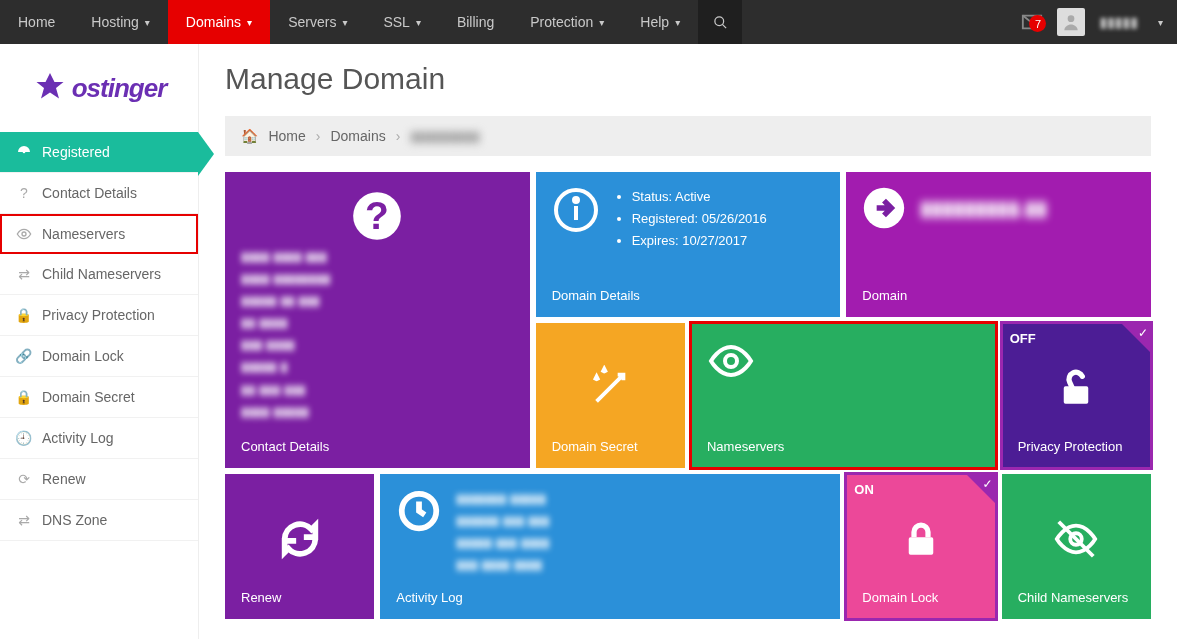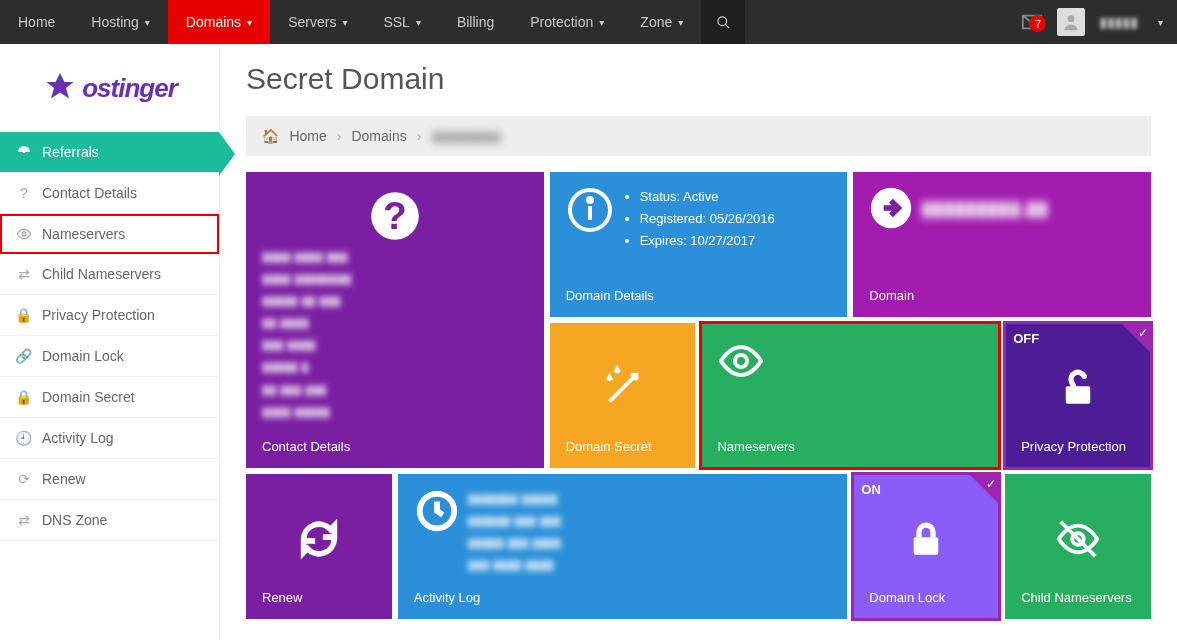--- a/index.html
+++ b/index.html
@@ -11,21 +11,21 @@
   .topnav .caret{margin-left:6px;font-size:10px}
   .topnav .search{width:44px;display:flex;align-items:center;justify-content:center;background:#1f1f1f}
   .topnav .spacer{flex:1}
   .topnav .user-area{display:flex;align-items:center;gap:14px;padding:0 14px}
   .badge{position:absolute;top:4px;right:-3px;background:#e60000;color:#fff;border-radius:50%;width:17px;height:17px;font-size:11px;display:flex;align-items:center;justify-content:center}
   .mail-wrap{position:relative;display:flex;align-items:center}
   .avatar{width:28px;height:28px;background:#ddd;border-radius:2px;display:flex;align-items:center;justify-content:center}
   .user-name{color:#c9c9c9;filter:blur(2px)}
   
   .wrap{display:flex}
-  .sidebar{width:220px;background:#fff;border-right:1px solid #eee;padding:20px 0 0 0}
+  .sidebar{width:199px;background:#fff;border-right:1px solid #eee;padding:20px 0 0 0}
   .logo{display:flex;align-items:center;justify-content:center;padding:6px 0 26px;font-size:26px;font-weight:600;color:#6b2fb3;font-style:italic;letter-spacing:-1px}
   .logo svg{margin-right:4px}
   .side-search{margin:0 10px 12px;position:relative}
   .side-search input{width:100%;border:none;border-bottom:1px solid #d8d8d8;padding:8px 28px 8px 4px;font-size:14px;font-style:italic;color:#666;outline:none}
   .side-search .sicon{position:absolute;right:6px;top:6px;color:#bbb}
   .side-item{display:flex;align-items:center;gap:10px;padding:12px 16px;color:#666;font-size:14px;border-bottom:1px solid #f1f1f1;cursor:pointer;position:relative}
   .side-item .icn{width:16px;color:#aaa;display:flex;justify-content:center}
   .side-item.dashboard{background:#1abc9c;color:#fff}
   .side-item.dashboard .icn{color:#fff}
   .side-item.dashboard::after{content:"";position:absolute;right:-16px;top:0;border:22px solid transparent;border-left:16px solid #1abc9c;border-right:0}
@@ -35,38 +35,38 @@
   .page-title{font-size:30px;color:#555;font-weight:400;margin-bottom:20px}
   .breadcrumb{background:#eee;padding:12px 16px;color:#666;font-size:14px;display:flex;align-items:center;gap:10px;margin-bottom:16px}
   .breadcrumb .blurred{filter:blur(4px);color:#888}
   .breadcrumb .sep{color:#aaa}
   
   .tiles{display:grid;grid-template-columns:repeat(12,1fr);grid-auto-rows:145px;gap:6px}
   .tile{color:#fff;position:relative;padding:14px 16px;display:flex;flex-direction:column;cursor:pointer;overflow:hidden}
   .tile .label{font-size:13px;margin-top:auto}
   .tile .center-icon{display:flex;align-items:center;justify-content:center;flex:1}
   .tile ul{list-style:disc;padding-left:18px;font-size:13px;line-height:1.7}
-  .tile .top-row{display:flex;align-items:flex-start;gap:8px}
+  .tile .top-row{display:flex;align-items:flex-start;gap:14px}
   .tile .tag{position:absolute;top:8px;left:8px;font-weight:600;font-size:13px}
   .tile .corner{position:absolute;top:0;right:0;width:0;height:0;border-left:30px solid transparent;border-top:30px solid #9b27af}
   .tile .corner::after{content:"✓";position:absolute;top:-27px;right:3px;color:#fff;font-size:12px}
   .tile.red-outline{outline:3px solid #e60000;outline-offset:-1px}
   .tile.purple-outline{outline:3px solid #9b27af;outline-offset:-1px}
   .blur-lines{filter:blur(3px);font-size:13px;line-height:1.7}
   .blur-lines div{background:transparent}
   
   .t-contact{grid-column:1/5;grid-row:1/3;background:#7b1fa2}
   .t-details{grid-column:5/9;grid-row:1/2;background:#2b90d9}
   .t-domain{grid-column:9/13;grid-row:1/2;background:#a21caf}
   .t-secret{grid-column:5/7;grid-row:2/3;background:#f5a623}
   .t-ns{grid-column:7/11;grid-row:2/3;background:#27ae60}
   .t-privacy{grid-column:11/13;grid-row:2/3;background:#4c1d95}
   .t-renew{grid-column:1/3;grid-row:3/4;background:#7b1fa2}
   .t-log{grid-column:3/9;grid-row:3/4;background:#2b90d9}
-  .t-lock{grid-column:9/11;grid-row:3/4;background:#8b5cf6}
+  .t-lock{grid-column:9/11;grid-row:3/4;background:#ec4899}
   .t-child{grid-column:11/13;grid-row:3/4;background:#27ae60}
   .domain-blur{filter:blur(4px);font-size:20px;font-weight:600}
 </style>
 </head>
 <body>
 
 <div class="topnav">
   <div class="item">
       <span>Home</span>
     </div>
@@ -87,21 +87,21 @@
       <span class="caret">▾</span>
     </div>
   <div class="item">
       <span>Billing</span>
     </div>
   <div class="item">
       <span>Protection</span>
       <span class="caret">▾</span>
     </div>
   <div class="item">
-      <span>Zone</span>
+      <span>Help</span>
       <span class="caret">▾</span>
     </div>
   <div class="search">
     <svg width="15" height="15" viewBox="0 0 24 24" fill="none" stroke="#c9c9c9" stroke-width="2">
         <circle cx="10" cy="10" r="7"></circle>
         <line x1="21" y1="21" x2="15" y2="15"></line>
       </svg>
   </div>
   <div class="spacer"></div>
   <div class="user-area">
@@ -132,21 +132,21 @@
       <span>ostinger</span>
     </div>
 
     <div class="side-item dashboard">
       <span class="icn">
           <svg width="16" height="16" viewBox="0 0 24 24" fill="#fff">
             <path d="M3 12a9 9 0 0118 0z"></path>
             <circle cx="12" cy="12" r="2"></circle>
           </svg>
         </span>
-      <span>Referrals</span>
+      <span>Registered</span>
     </div>
     <div class="side-item">
       <span class="icn">?</span>
       <span>Contact Details</span>
     </div>
     <div class="side-item highlight">
       <span class="icn">
           <svg width="16" height="16" viewBox="0 0 24 24" fill="none" stroke="#aaa" stroke-width="2">
             <path d="M2 12s4-7 10-7 10 7 10 7-4 7-10 7-10-7-10-7z"></path>
             <circle cx="12" cy="12" r="3"></circle>
@@ -178,21 +178,21 @@
       <span class="icn">⟳</span>
       <span>Renew</span>
     </div>
     <div class="side-item">
       <span class="icn">⇄</span>
       <span>DNS Zone</span>
     </div>
   </div>
 
   <div class="main">
-    <h1 class="page-title">Secret Domain</h1>
+    <h1 class="page-title">Manage Domain</h1>
     <div class="breadcrumb">
       <span>🏠</span>
       <span>Home</span>
       <span class="sep">›</span>
       <span>Domains</span>
       <span class="sep">›</span>
       <span class="blurred">▮▮▮▮▮▮▮▮▮</span>
     </div>
 
     <div class="tiles">

